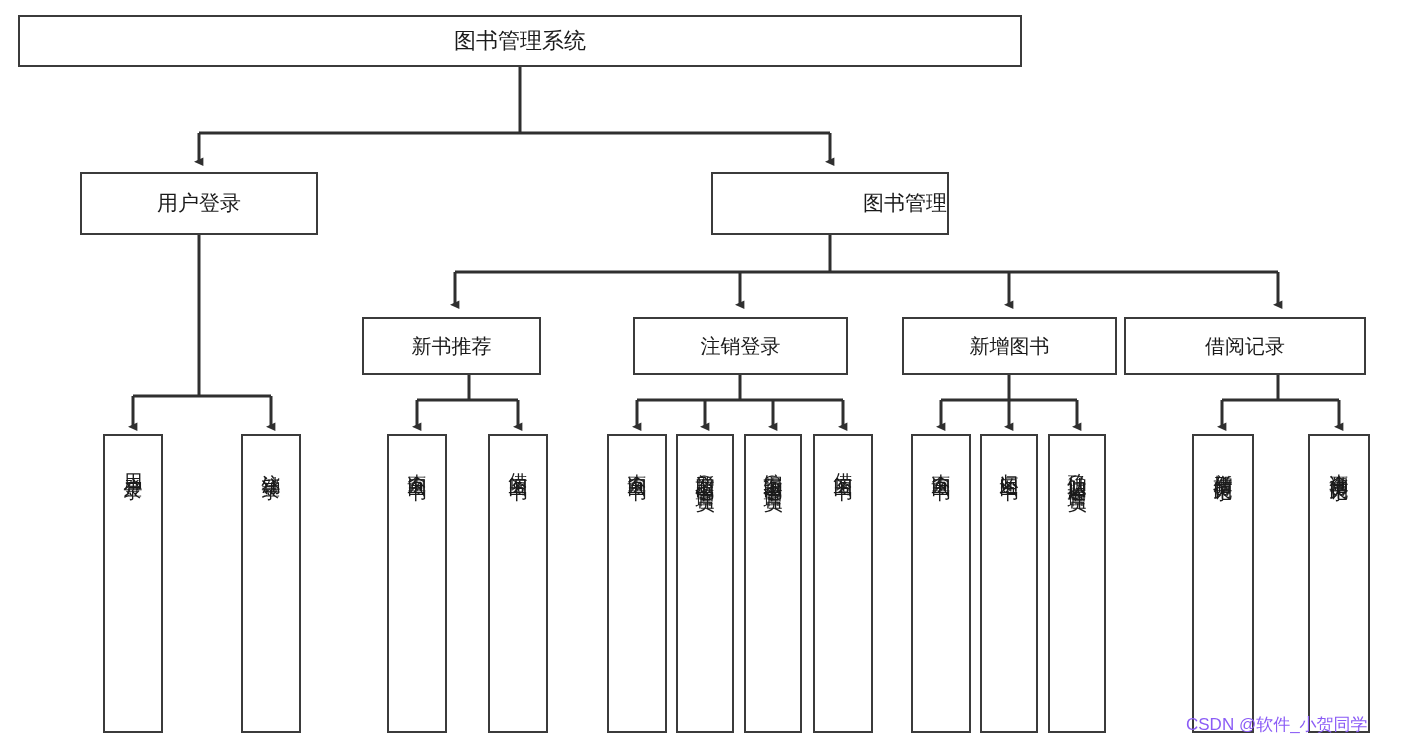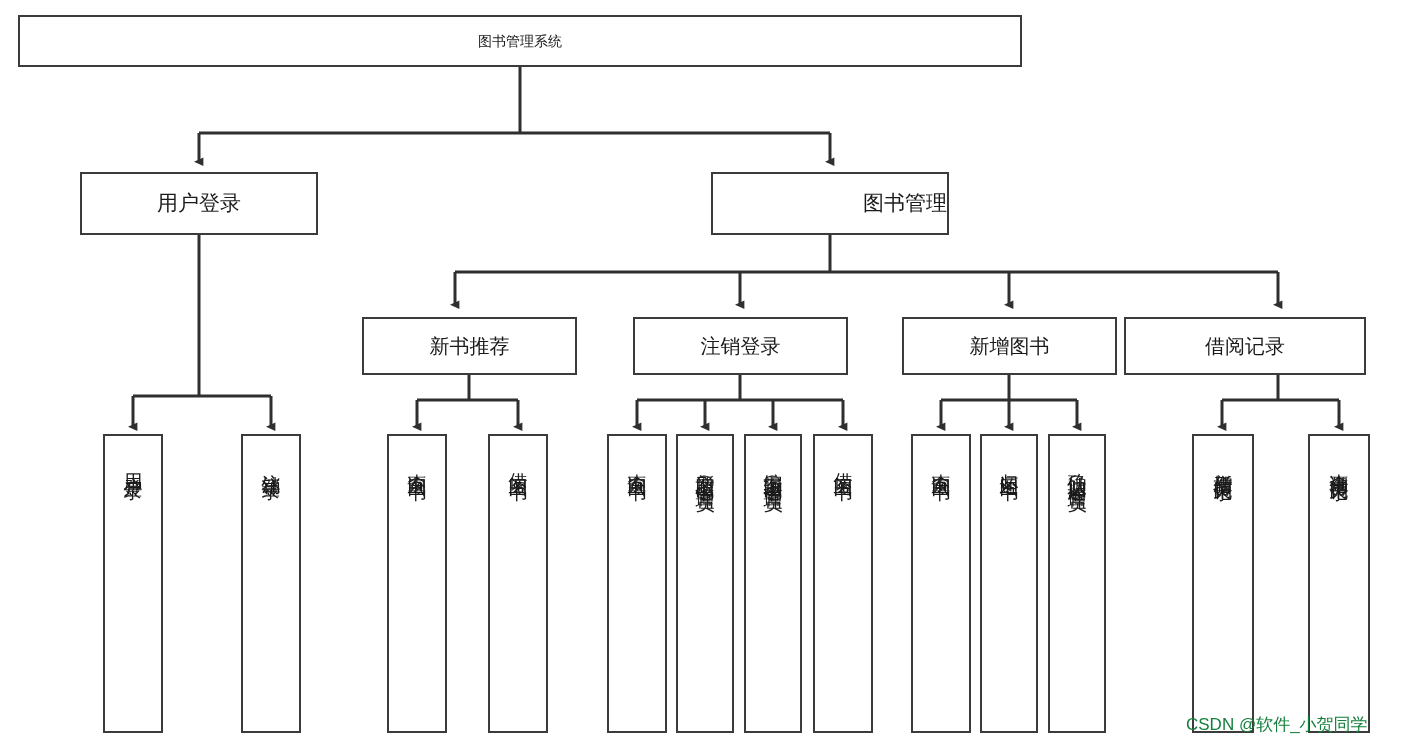--- a/index.html
+++ b/index.html
@@ -30,21 +30,21 @@
     box-sizing: border-box;
     background: #ffffff;
     border: 2px solid #3b3b3b;
     display: flex;
     align-items: center;
     justify-content: center;
     color: #1a1a1a;
     line-height: 1.15;
   }
   .node.root {
-    font-size: 14px;
+    font-size: 22px;
   }
   .node.lvl2 {
     font-size: 21px;
   }
   .node.lvl3 {
     font-size: 20px;
   }
   .node.leaf {
     align-items: flex-start;
     justify-content: center;
@@ -59,21 +59,21 @@
     display: block;
   }
   .leaf-wide .vtext {
     letter-spacing: 2px;
   }
   #watermark {
     position: absolute;
     left: 1186px;
     top: 713px;
     font-size: 17px;
-    color: #15803d;
+    color: #8b5cf6;
     white-space: nowrap;
     font-family: "Liberation Sans", "DejaVu Sans", sans-serif;
   }
 </style>
 </head>
 <body>
 
 <div id="canvas">
 
   <svg id="wires" viewBox="0 0 1405 747">
@@ -130,21 +130,21 @@
     <span>图书管理系统</span>
   </div>
 
   <div class="node lvl2" style="left:80px; top:172px; width:238px; height:63px;">
     <span>用户登录</span>
   </div>
   <div class="node lvl2" style="left:711px; top:172px; width:238px; height:63px;justify-content:flex-end;">
     <span>图书管理</span>
   </div>
 
-  <div class="node lvl3" style="left:362px; top:317px; width:215px; height:58px;">
+  <div class="node lvl3" style="left:362px; top:317px; width:179px; height:58px;">
     <span>新书推荐</span>
   </div>
   <div class="node lvl3" style="left:633px; top:317px; width:215px; height:58px;">
     <span>注销登录</span>
   </div>
   <div class="node lvl3" style="left:902px; top:317px; width:215px; height:58px;">
     <span>新增图书</span>
   </div>
   <div class="node lvl3" style="left:1124px; top:317px; width:242px; height:58px;">
     <span>借阅记录</span>

